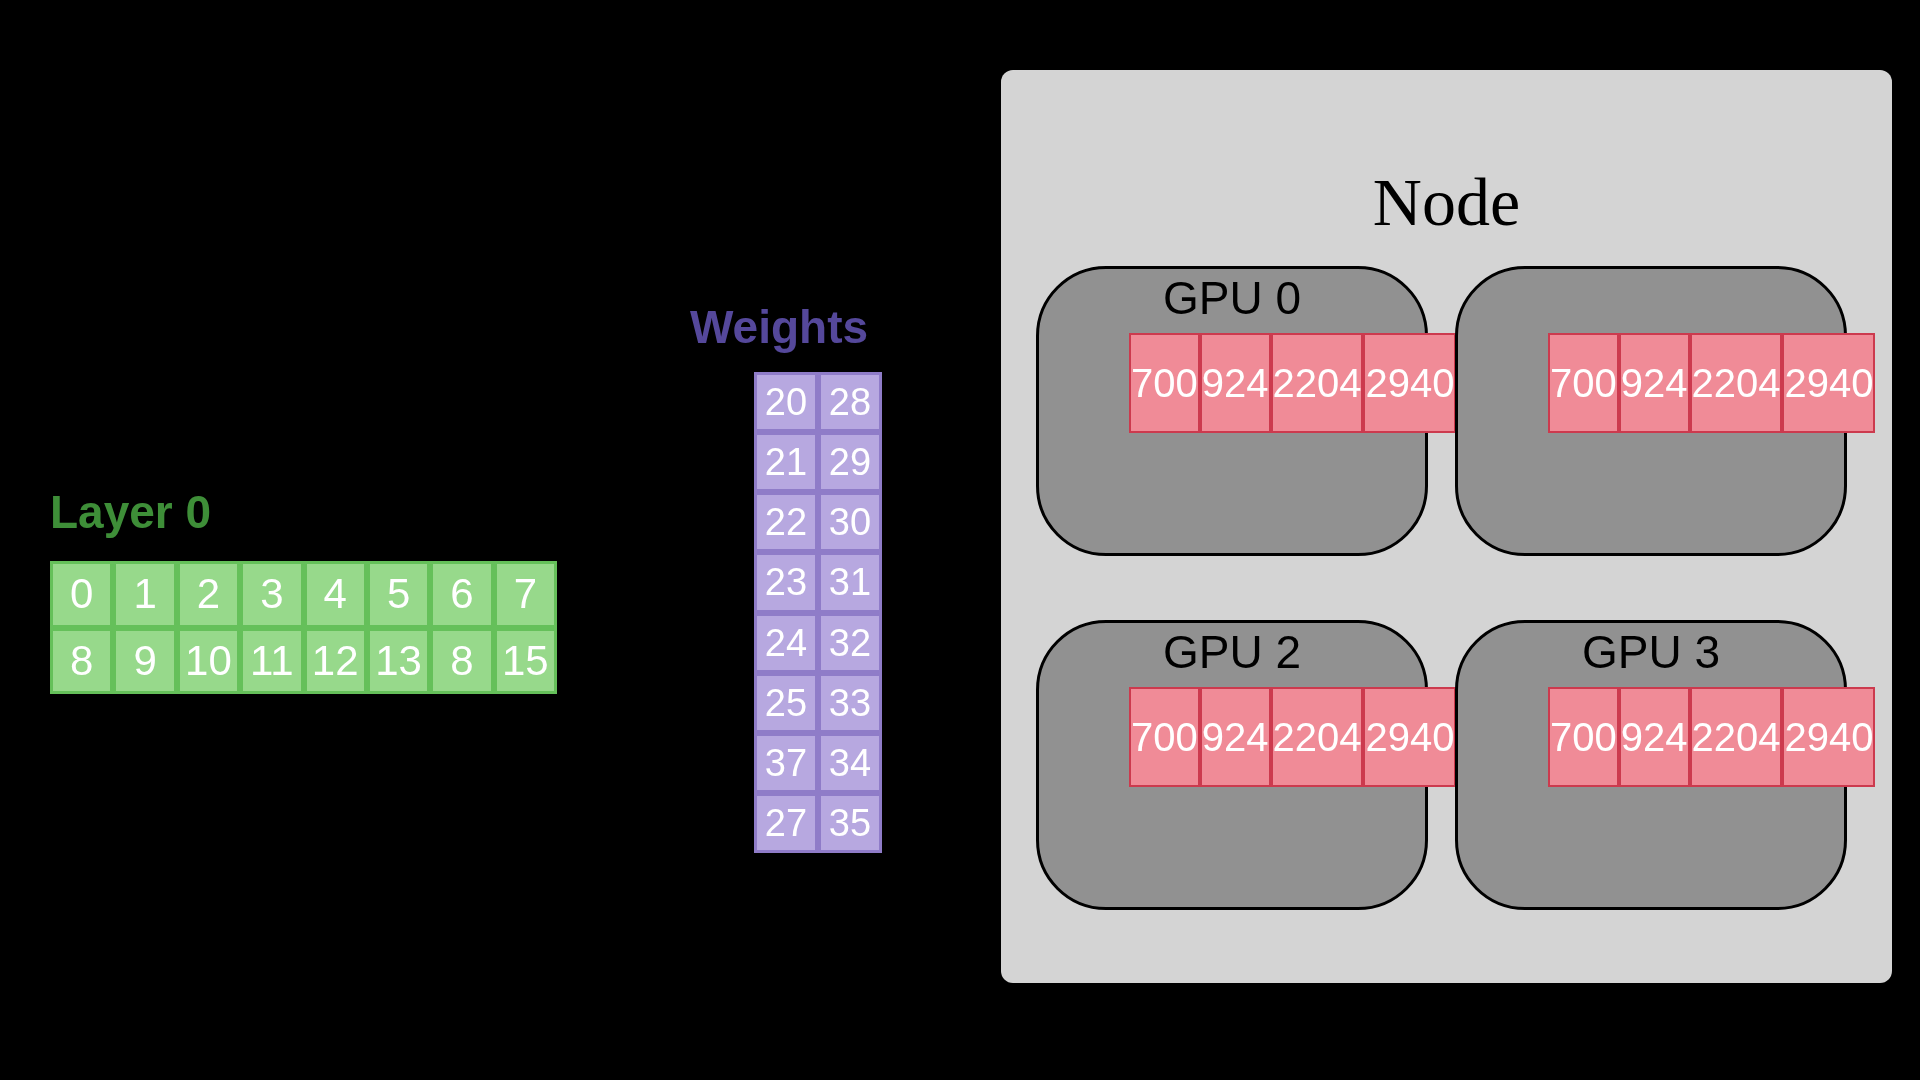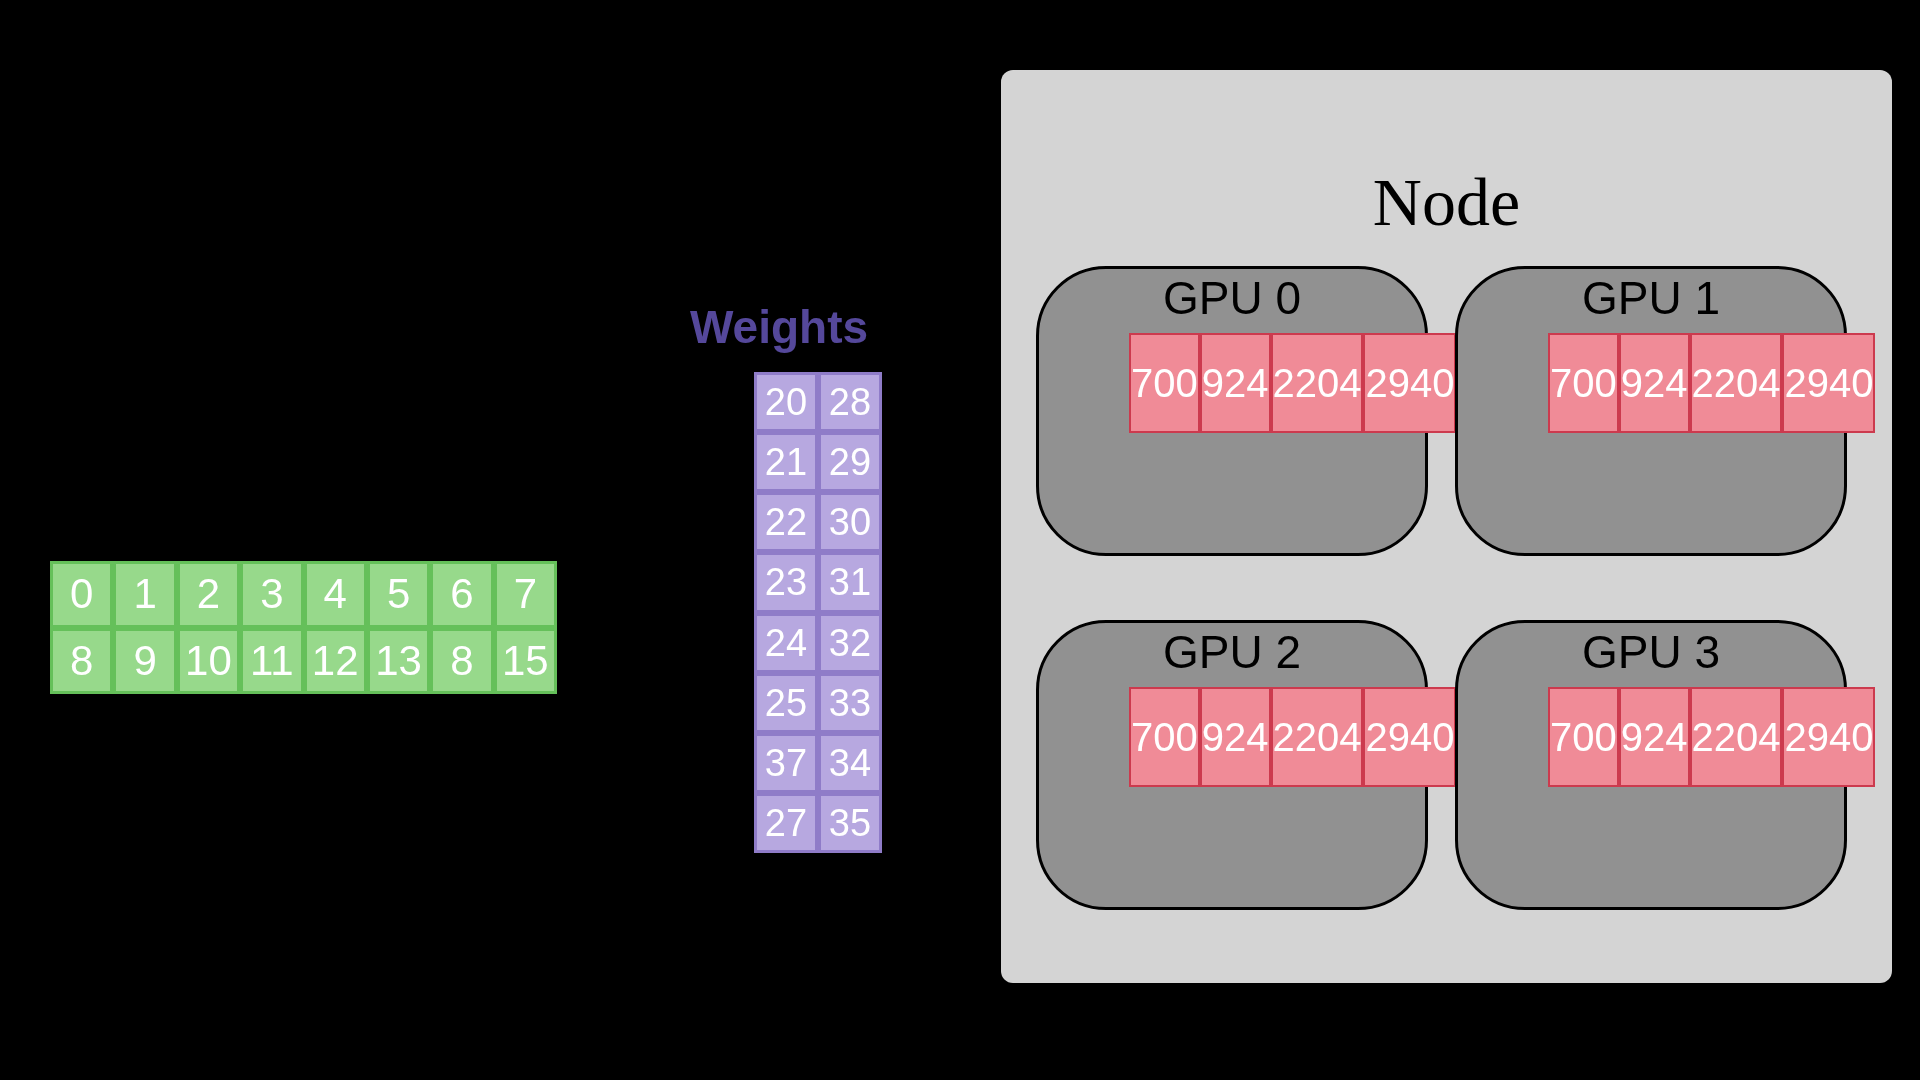--- a/index.html
+++ b/index.html
@@ -75,20 +75,21 @@
   .shard-table .cell{
     background:var(--shard-fill);border:2.5px solid var(--shard-border);
     font-size:40px;
   }
 </style>
 </head>
 <body>
 
 <div id="canvas" style="--background: #000000; --layer-label: #3e8e38; --layer-cell-fill: #97d98b; --layer-cell-border: #65c05a; --weights-label: #55489b; --weights-cell-fill: #b7a8e0; --weights-cell-border: #8f7cc8; --node-fill: #d4d4d4; --node-label: #000000; --gpu-fill: #919191; --gpu-border: #000000; --gpu-label: #000000; --shard-fill: #f08b97; --shard-border: #cc3a4e; --cell-text: #ffffff;">
 
+  <div id="layer-label" class="abs section-label">Layer 0</div>
 
   <div id="layer-table" class="abs dtable">
       <div class="cell">0</div>
       <div class="cell">1</div>
       <div class="cell">2</div>
       <div class="cell">3</div>
       <div class="cell">4</div>
       <div class="cell">5</div>
       <div class="cell">6</div>
       <div class="cell">7</div>
@@ -131,21 +132,20 @@
       <div class="gpu-label">GPU 0</div>
       <div class="shard-table dtable">
           <div class="cell">700</div>
           <div class="cell">924</div>
           <div class="cell">2204</div>
           <div class="cell">2940</div>
         </div>
     </div>
 
     <div id="gpu-box-1" class="gpu-box">
-      <div class="gpu-label">GPU 1</div>
       <div class="shard-table dtable">
           <div class="cell">700</div>
           <div class="cell">924</div>
           <div class="cell">2204</div>
           <div class="cell">2940</div>
         </div>
     </div>
 
     <div id="gpu-box-2" class="gpu-box">
       <div class="gpu-label">GPU 2</div>

